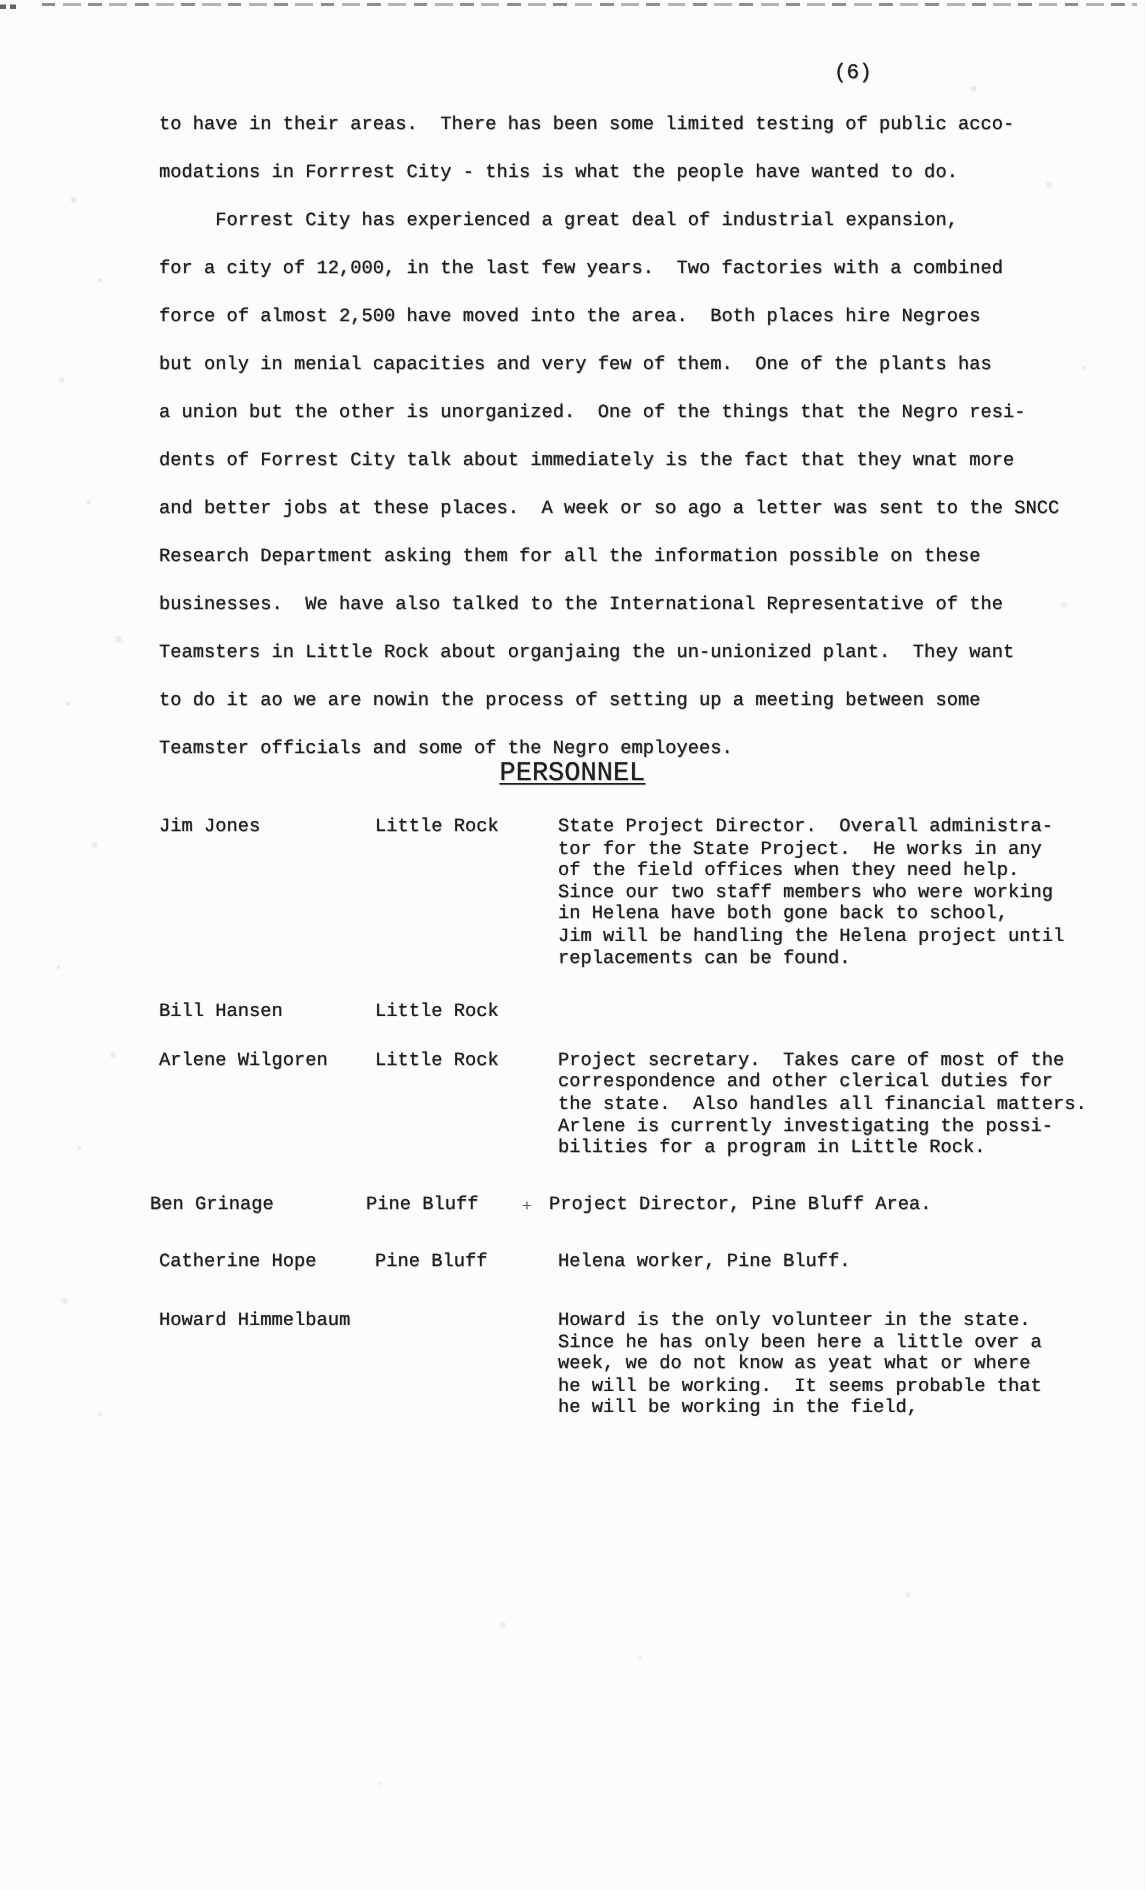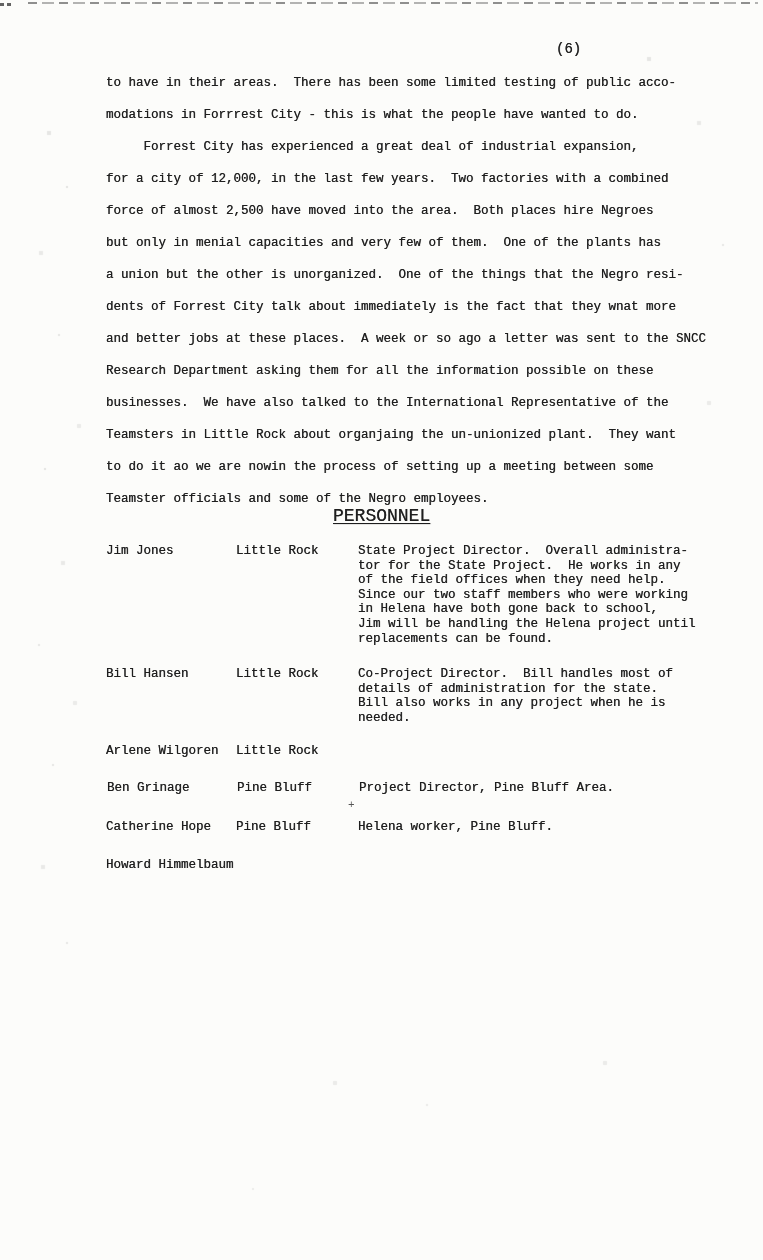--- a/index.html
+++ b/index.html
@@ -96,21 +96,21 @@
     top: 544px;
     width: 614px;
   }
   .prow {
     display: flex;
     align-items: flex-start;
     font-size: 12.5px;
     line-height: 14.6px;
   }
   .pname { width: 130px; flex: none; white-space: pre-wrap; }
-  .ploc  { width: 122px; flex: none; white-space: pre-wrap; }
+  .ploc  { width: 122px; flex: none; white-space: pre-wrap; margin-left: 14px; }
   .pdesc { width: 360px; flex: none; white-space: pre-wrap; }
   .prow:nth-of-type(1) { margin-bottom: 21px; }
   .prow:nth-of-type(2) { margin-bottom: 18px; }
   .prow:nth-of-type(3) { margin-bottom: 23px; }
   .prow:nth-of-type(4) { margin-bottom: 24px; justify-content: center; }
   .prow:nth-of-type(5) { margin-bottom: 24px; }
   .prow:nth-of-type(6) { margin-bottom: 26px; }
   .stray-plus-mark {
     position: absolute;
     left: 348px;
@@ -157,46 +157,52 @@
 of the field offices when they need help.
 Since our two staff members who were working
 in Helena have both gone back to school,
 Jim will be handling the Helena project until
 replacements can be found.</div>
     </div>
 
     <div class="prow">
       <div class="pname typed">Bill Hansen</div>
       <div class="ploc typed">Little Rock</div>
-      <div class="pdesc typed">Co-Project Director.  Bill handles most of
-details of administration for the state.
-Bill also works in any project when he is
-needed.</div>
     </div>
 
     <div class="prow">
       <div class="pname typed">Arlene Wilgoren</div>
       <div class="ploc typed">Little Rock</div>
+      <div class="pdesc typed">Project secretary.  Takes care of most of the
+correspondence and other clerical duties for
+the state.  Also handles all financial matters.
+Arlene is currently investigating the possi-
+bilities for a program in Little Rock.</div>
     </div>
 
     <div class="prow">
       <div class="pname typed">Ben Grinage</div>
       <div class="ploc typed">Pine Bluff</div>
       <div class="pdesc typed">Project Director, Pine Bluff Area.</div>
     </div>
 
     <div class="prow">
       <div class="pname typed">Catherine Hope</div>
       <div class="ploc typed">Pine Bluff</div>
       <div class="pdesc typed">Helena worker, Pine Bluff.</div>
     </div>
 
 
     <div class="prow">
       <div class="pname typed">Howard Himmelbaum</div>
       <div class="ploc typed"></div>
+      <div class="pdesc typed">Howard is the only volunteer in the state.
+Since he has only been here a little over a
+week, we do not know as yeat what or where
+he will be working.  It seems probable that
+he will be working in the field,</div>
     </div>
 
   </div>
 
   <div class="stray-plus-mark">+</div>
 
 </div>
 
 </body></html>

